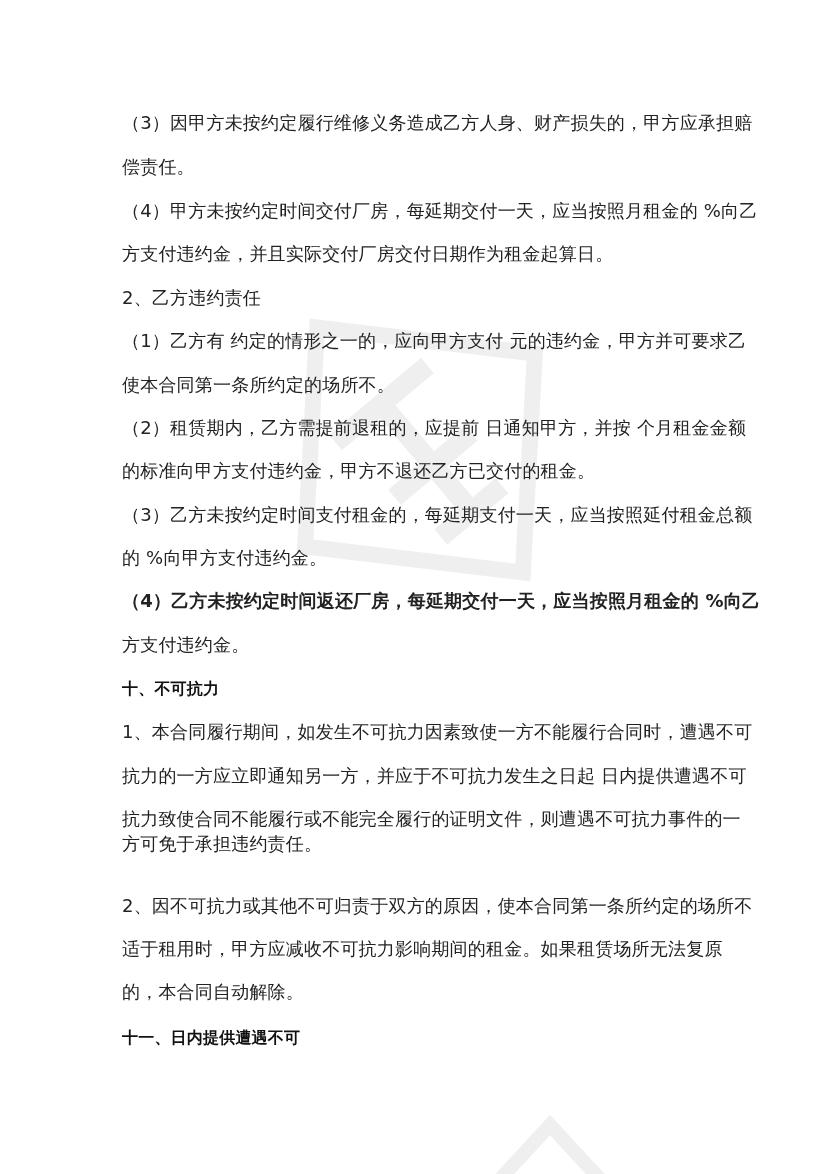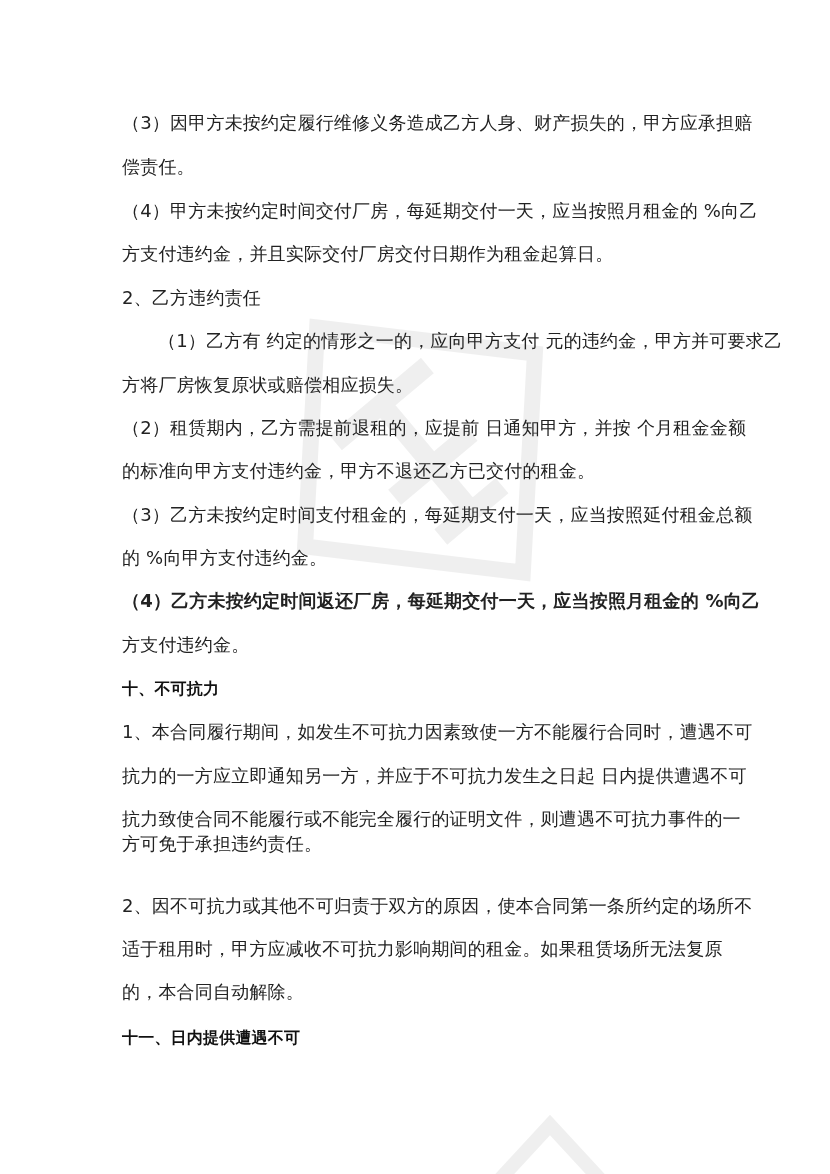--- a/index.html
+++ b/index.html
@@ -59,22 +59,22 @@
       <path d="M130 10 L250 140 L130 270 L10 140 Z"></path>
       <path d="M90 80 L170 130 M110 110 L150 160" stroke-width="16"></path>
     </g>
   </svg>
 
   <div class="line" style="top:113px;">（3）因甲方未按约定履行维修义务造成乙方人身、财产损失的，甲方应承担赔</div>
   <div class="line" style="top:157px;">偿责任。</div>
   <div class="line" style="top:201px;">（4）甲方未按约定时间交付厂房，每延期交付一天，应当按照月租金的 %向乙</div>
   <div class="line" style="top:244px;">方支付违约金，并且实际交付厂房交付日期作为租金起算日。</div>
   <div class="line" style="top:288px;">2、乙方违约责任</div>
-  <div class="line" style="top:331px;margin-left:36px;">（1）乙方有 约定的情形之一的，应向甲方支付 元的违约金，甲方并可要求乙</div>
-  <div class="line" style="top:375px;">方将厂房恢复原状或赔偿相应损失。</div>
+  <div class="line" style="top:331px;">（1）乙方有 约定的情形之一的，应向甲方支付 元的违约金，甲方并可要求乙</div>
+  <div class="line" style="top:375px;">使本合同第一条所约定的场所不。</div>
   <div class="line" style="top:418px;">（2）租赁期内，乙方需提前退租的，应提前 日通知甲方，并按 个月租金金额</div>
   <div class="line" style="top:461px;">的标准向甲方支付违约金，甲方不退还乙方已交付的租金。</div>
   <div class="line" style="top:505px;">（3）乙方未按约定时间支付租金的，每延期支付一天，应当按照延付租金总额</div>
   <div class="line" style="top:548px;">的 %向甲方支付违约金。</div>
   <div class="line" style="top:591px;font-weight:bold;">（4）乙方未按约定时间返还厂房，每延期交付一天，应当按照月租金的 %向乙</div>
   <div class="line" style="top:635px;">方支付违约金。</div>
   <div class="line heading" style="top:679px;">十、不可抗力</div>
   <div class="line" style="top:722px;">1、本合同履行期间，如发生不可抗力因素致使一方不能履行合同时，遭遇不可</div>
   <div class="line" style="top:766px;">抗力的一方应立即通知另一方，并应于不可抗力发生之日起 日内提供遭遇不可</div>
   <div class="line" style="top:809px;">抗力致使合同不能履行或不能完全履行的证明文件，则遭遇不可抗力事件的一</div>

